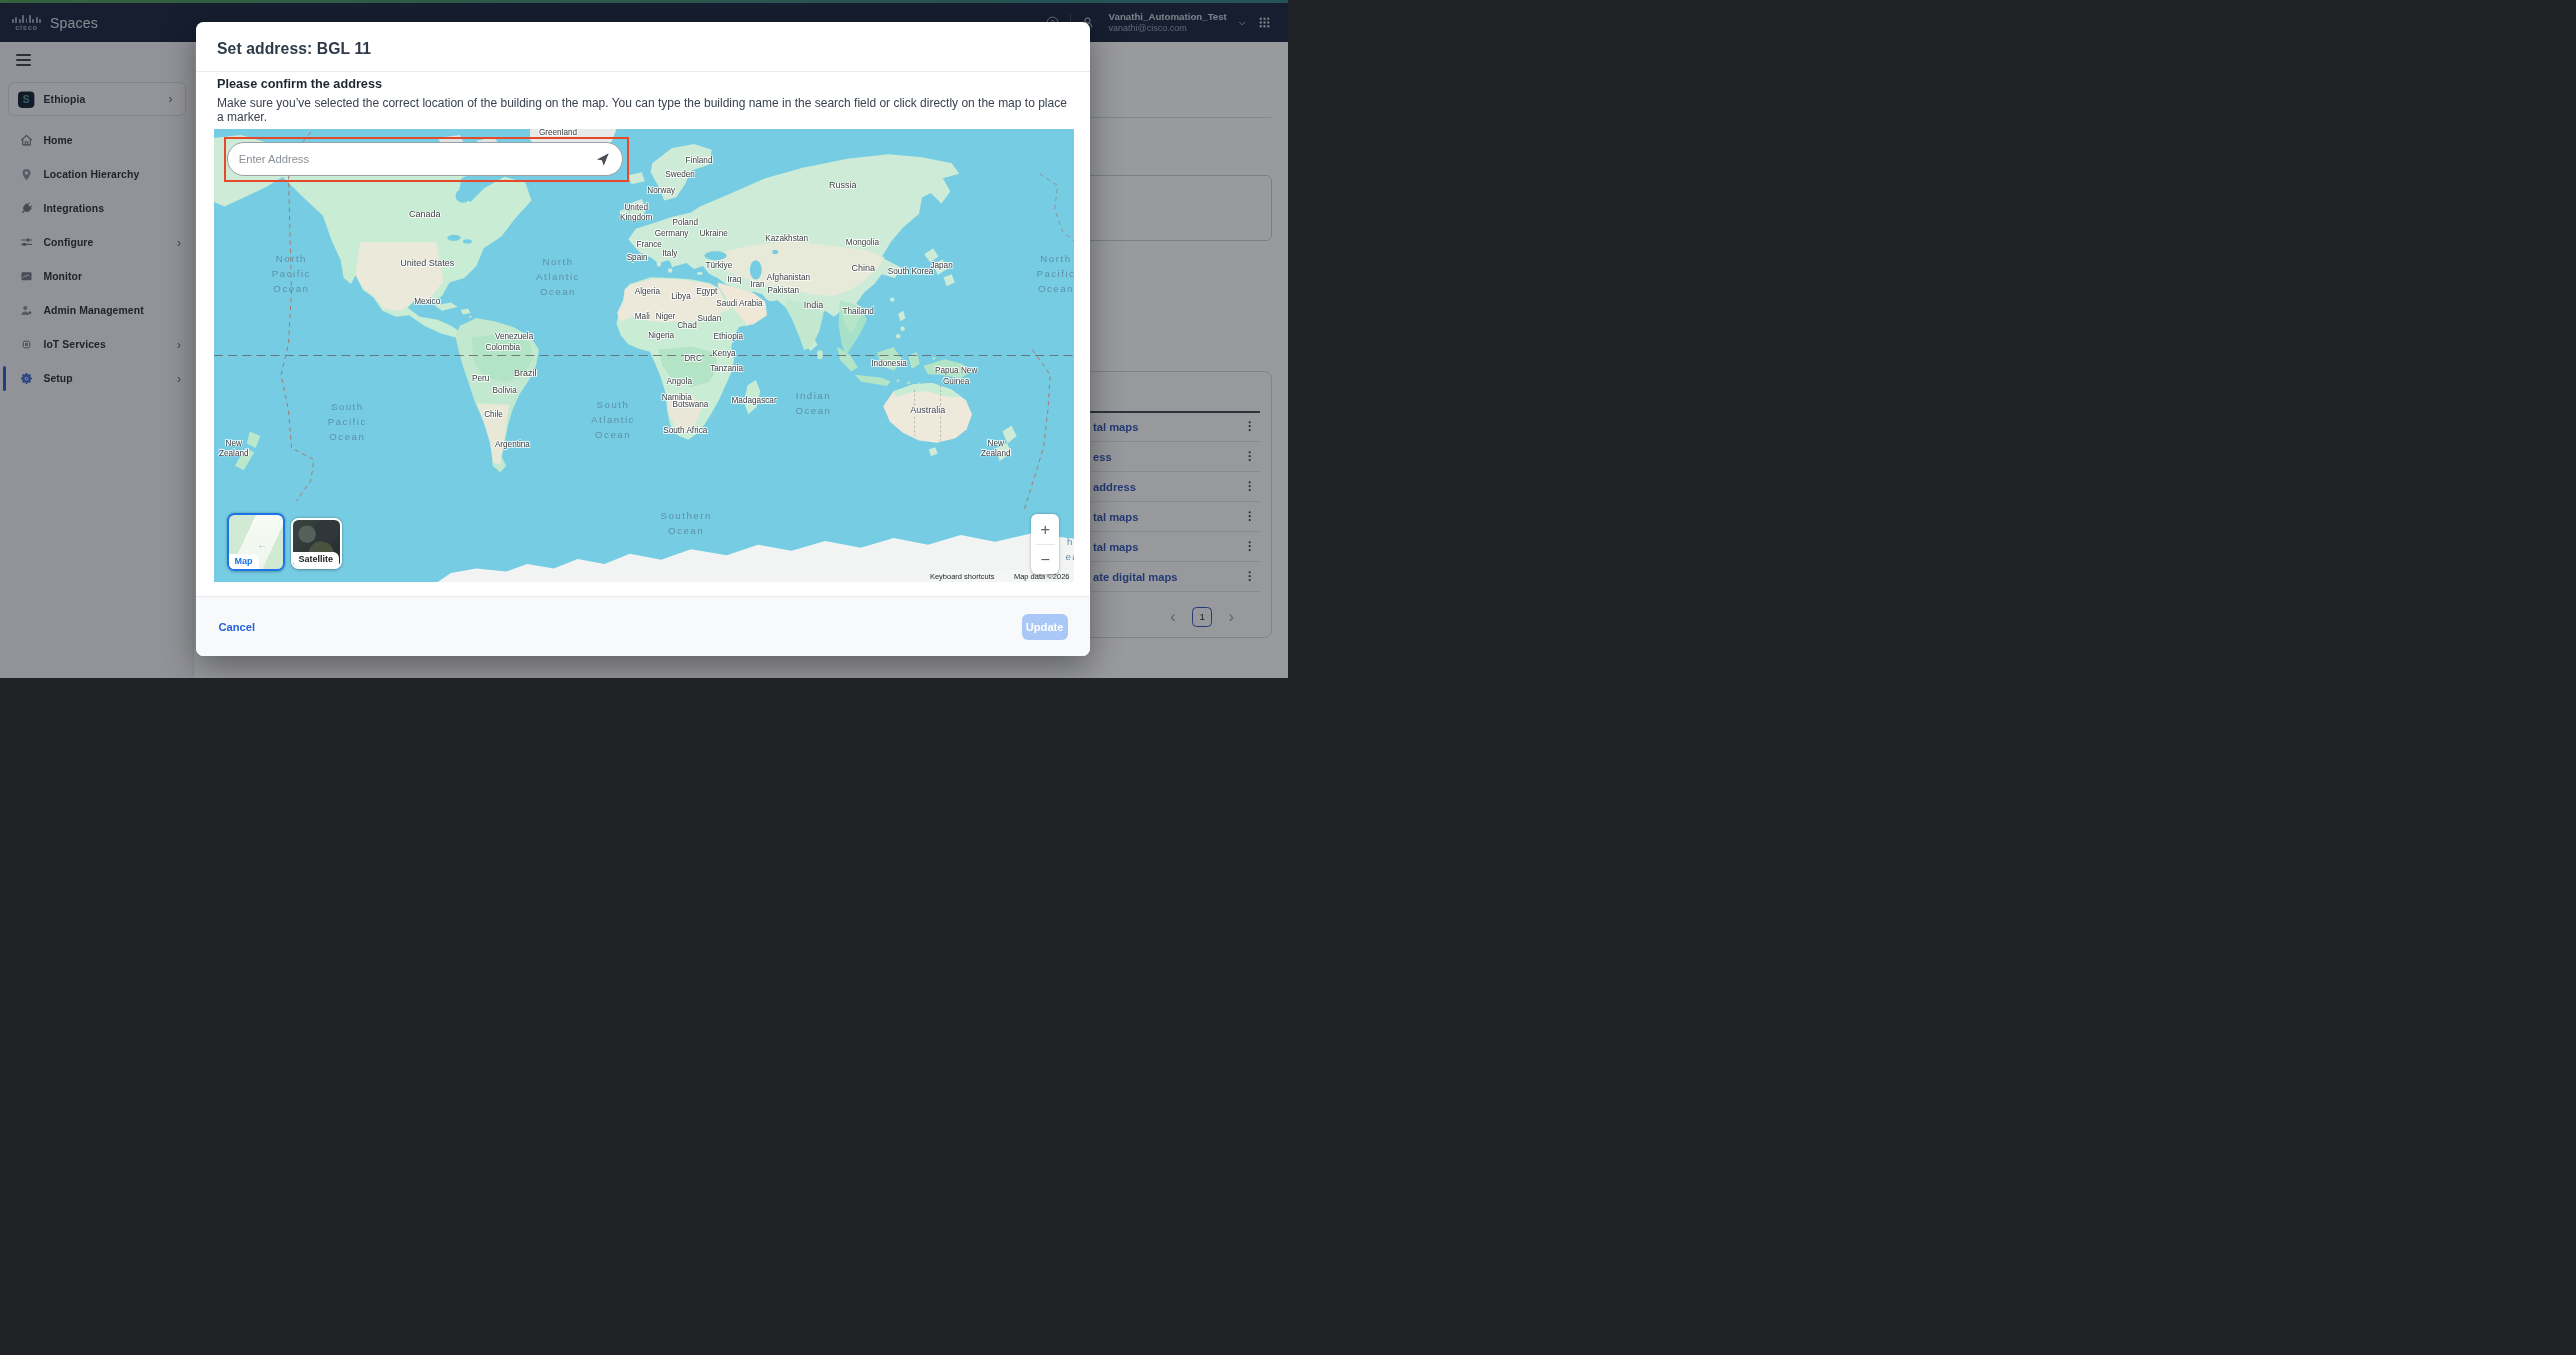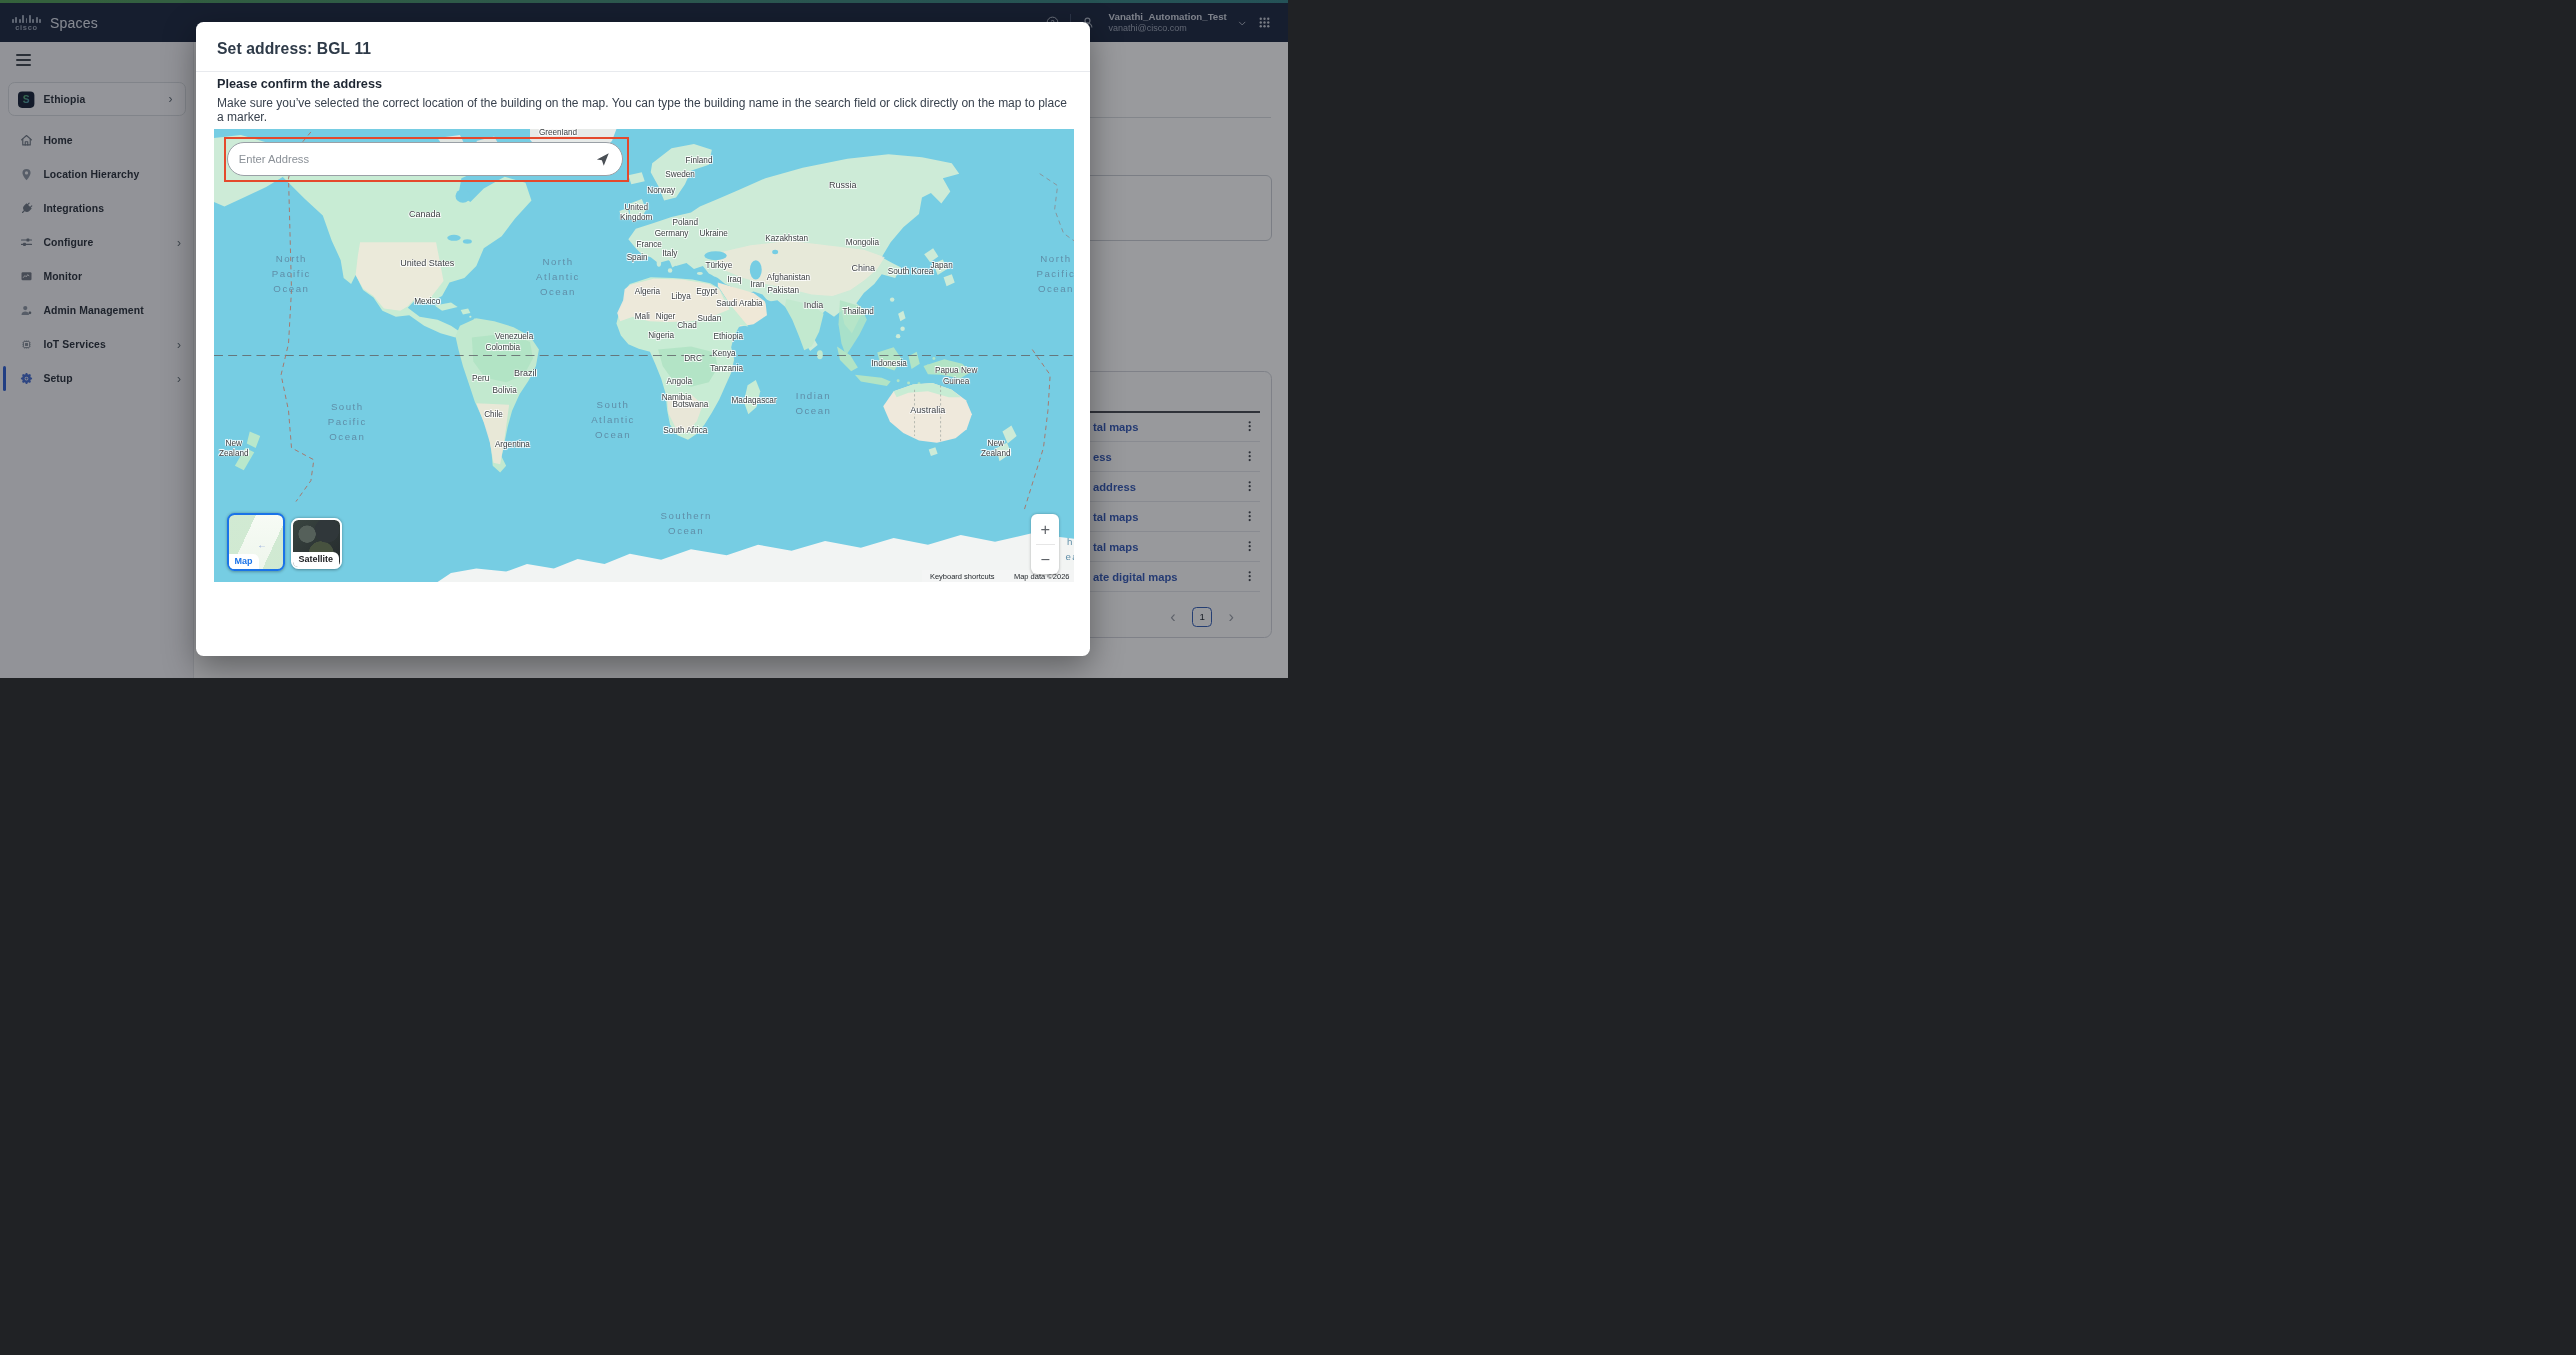--- a/index.html
+++ b/index.html
@@ -599,15 +599,19 @@
         <div class="zoom-sep"></div>
         <div class="zoom-btn">−</div>
       </div>
 
       <div class="map-attrib">
         <span>Keyboard shortcuts</span>
         <span>Map data ©2026</span>
       </div>
     </div>
 
+    <div class="modal-footer">
+      <span class="cancel-link">Cancel</span>
+      <button class="update-btn">Update</button>
+    </div>
   </div>
 </div>
 
 
 </body></html>

